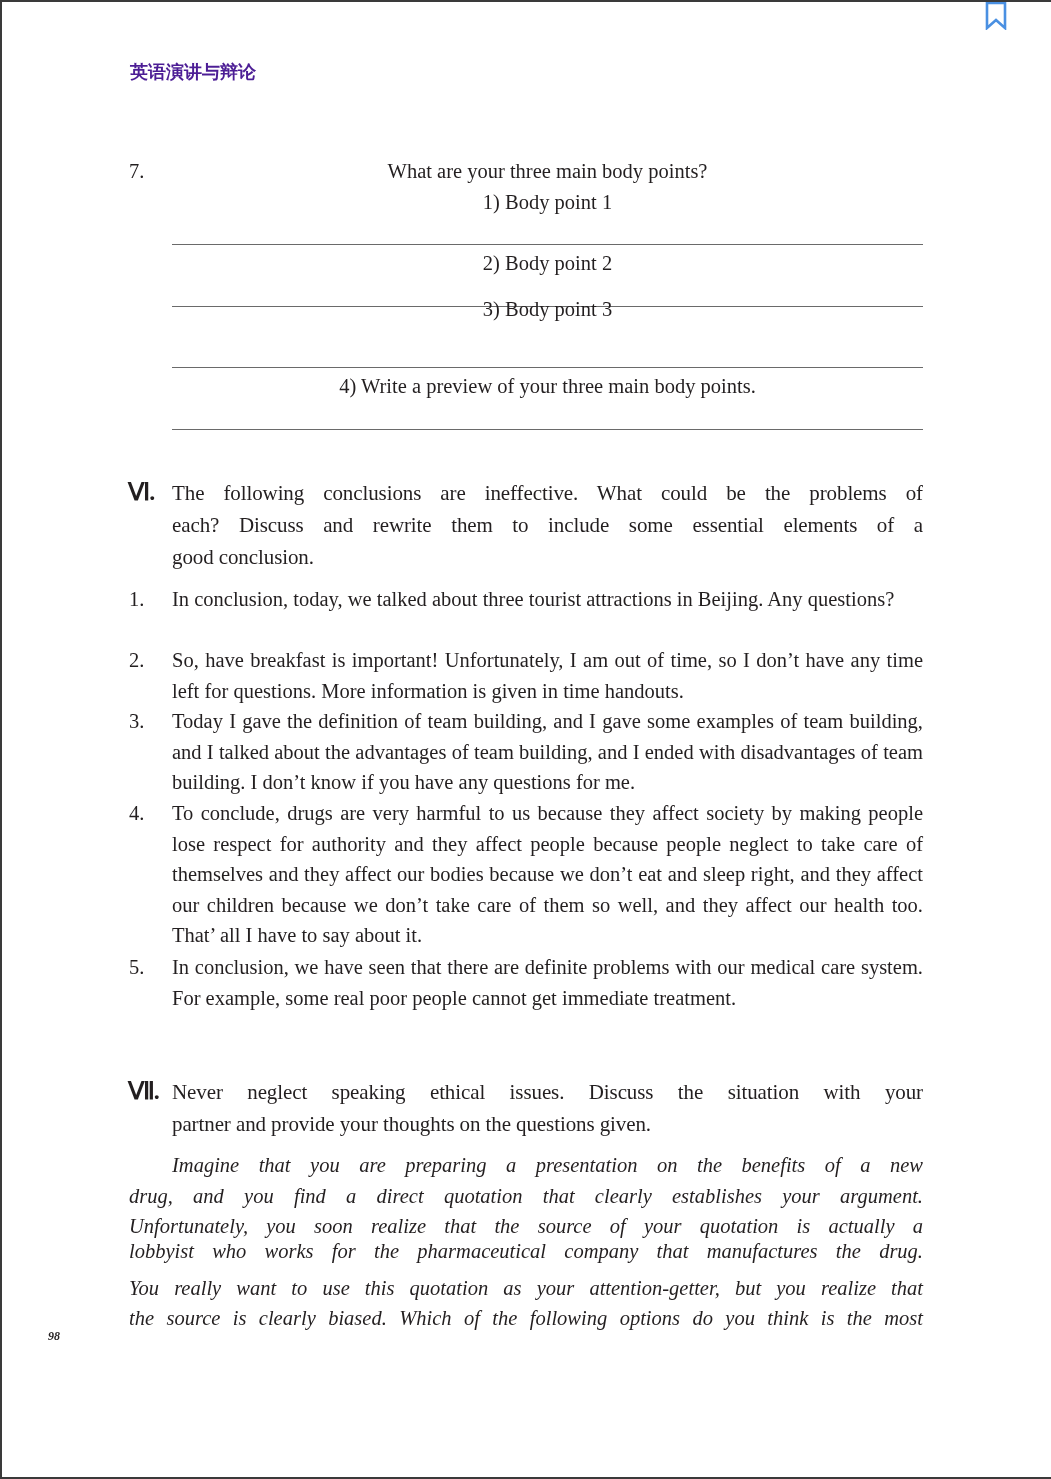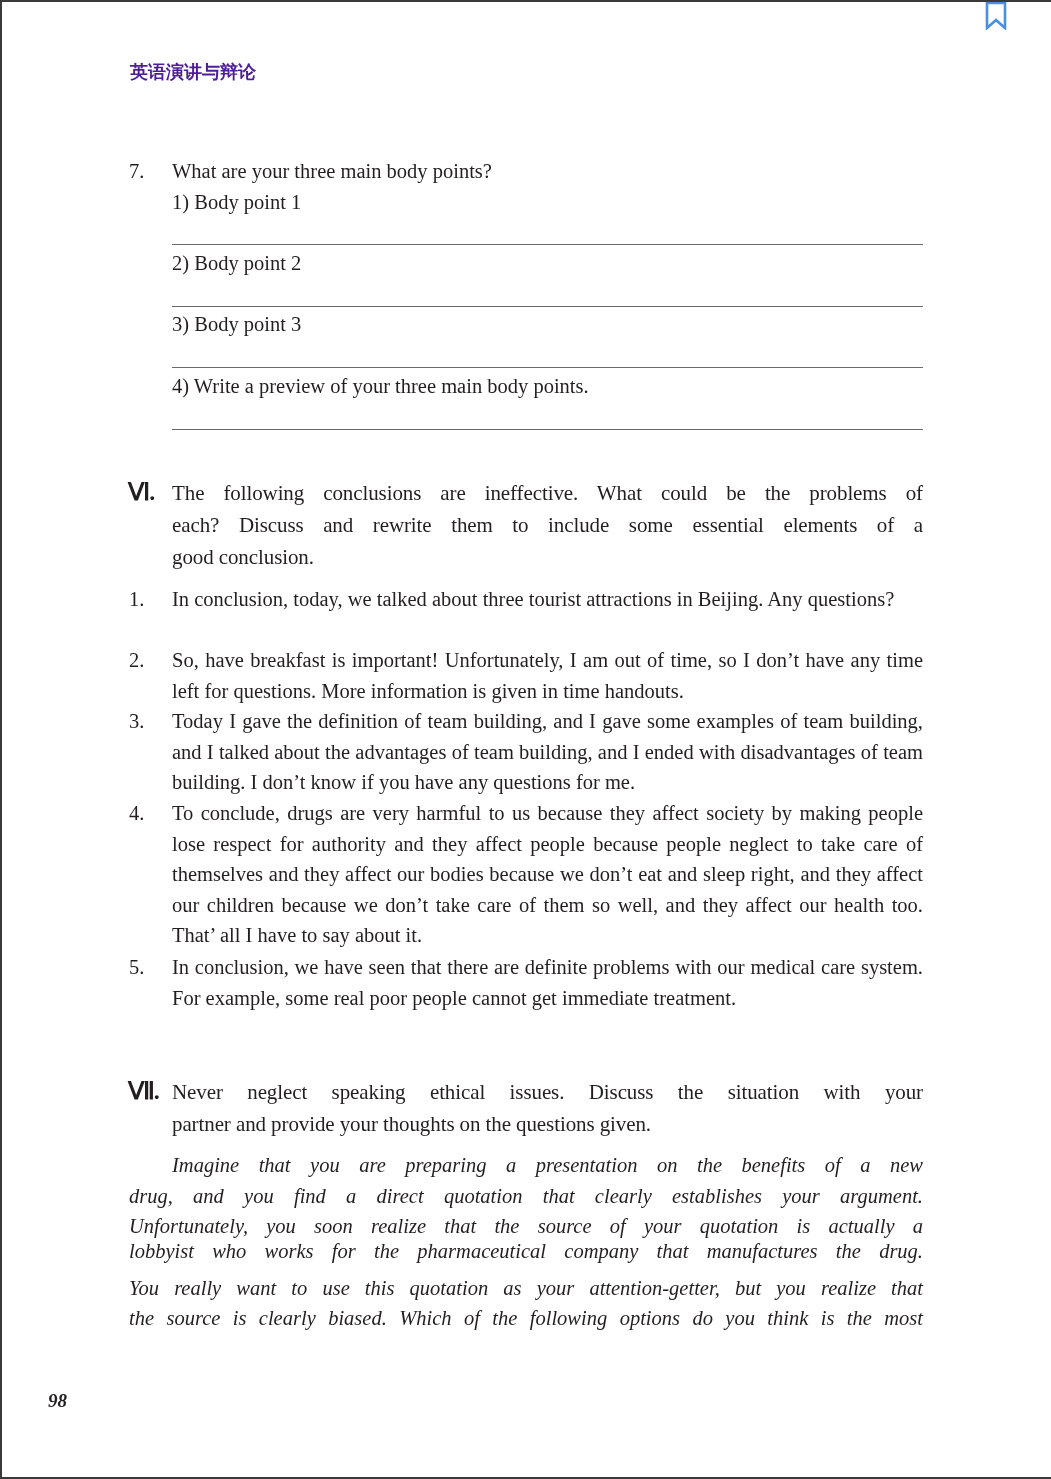--- a/index.html
+++ b/index.html
@@ -19,42 +19,42 @@
       position: absolute; left: 985px; top: 2px; width: 22px; height: 28px;
       cursor: pointer;
     }
     .running-head {
       position: absolute; left: 130px; top: 60px;
       font-family: "DejaVu Sans", sans-serif; font-weight: bold;
       font-size: 18px; color: #4c1d95; letter-spacing: 0px;
     }
     .text { font-size: 20.5px; line-height: 30.6px; }
     .num { position: absolute; left: 129px; }
-    .ind { position: absolute; left: 172px; width: 751px; }
+    .ind { position: absolute; left: 172px; width: 751px; text-align: center; }
     .rule {
       position: absolute; left: 172px; width: 751px; height: 0;
       border-top: 1.3px solid #6a6a6a;
     }
     .justify { text-align: justify; text-align-last: left; }
     .sec-head {
       position: absolute; font-weight: normal; font-size: 21px; line-height: 32.5px;
       letter-spacing: -0.1px;
     }
     .roman {
       position: absolute; left: 128px; font-weight: bold; font-size: 24px;
       font-family: "Liberation Serif", serif; letter-spacing: -1px;
     }
     .para {
       position: absolute; left: 129px; width: 794px;
       font-size: 20.5px; line-height: 30.6px;
       text-align: justify; text-align-last: justify; font-style: italic;
     }
     .page-num {
-      position: absolute; left: 48px; top: 1390px;
-      font-style: italic; font-weight: bold; font-size: 19px;
+      position: absolute; left: 48px; top: 1329px;
+      font-style: italic; font-weight: bold; font-size: 12px;
       font-family: "Liberation Serif", serif; color: #231f20;
     }
   </style>
 </head>
 <body>
 
 <div class="frame"></div>
 
 <svg class="bookmark" viewBox="0 0 22 28">
   <path d="M2 1 H20 V26 L11 18 L2 26 Z" fill="none" stroke="#4a90e2" stroke-width="2.6" stroke-linejoin="miter"></path>
@@ -64,21 +64,21 @@
 
 <div class="text num" style="top:156px">7.</div>
 <div class="text ind" style="top:156px">What are your three main body points?</div>
 
 <div class="text ind" style="top:187px">1) Body point 1</div>
 <div class="rule" style="top:244px"></div>
 
 <div class="text ind" style="top:248px">2) Body point 2</div>
 <div class="rule" style="top:306px"></div>
 
-<div class="text ind" style="top:309px">3) Body point 3</div>
+<div class="text ind" style="top:294px">3) Body point 3</div>
 <div class="rule" style="top:367px"></div>
 
 <div class="text ind" style="top:371px">4) Write a preview of your three main body points.</div>
 <div class="rule" style="top:429px"></div>
 
 <div class="roman" style="top:478px">Ⅵ.</div>
 <div class="sec-head justify" style="left:172px; width:751px; top:477px; text-align-last:justify">The following conclusions are ineffective. What could be the problems of</div>
 <div class="sec-head" style="left:172px; width:751px; top:509px; text-align:justify; text-align-last:justify">each? Discuss and rewrite them to include some essential elements of a</div>
 <div class="sec-head" style="left:172px; top:541px">good conclusion.</div>
 

